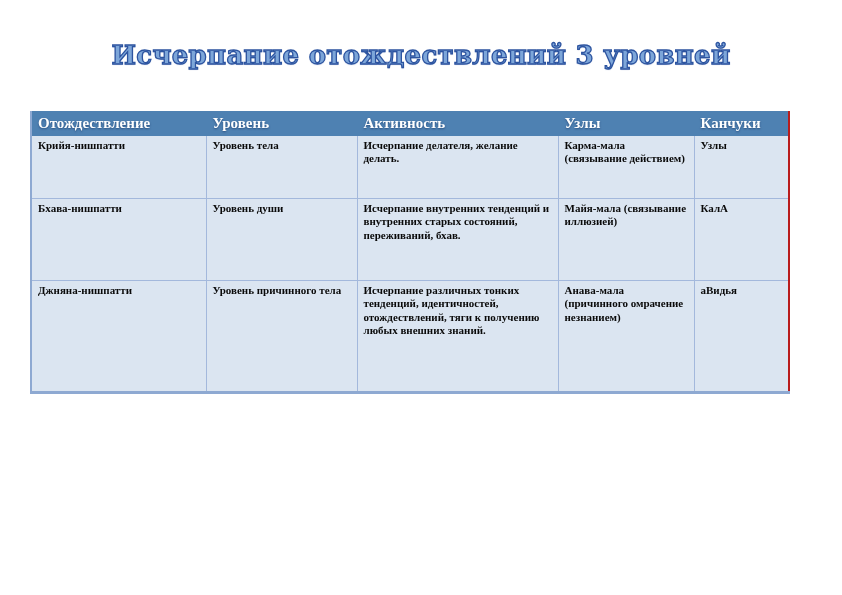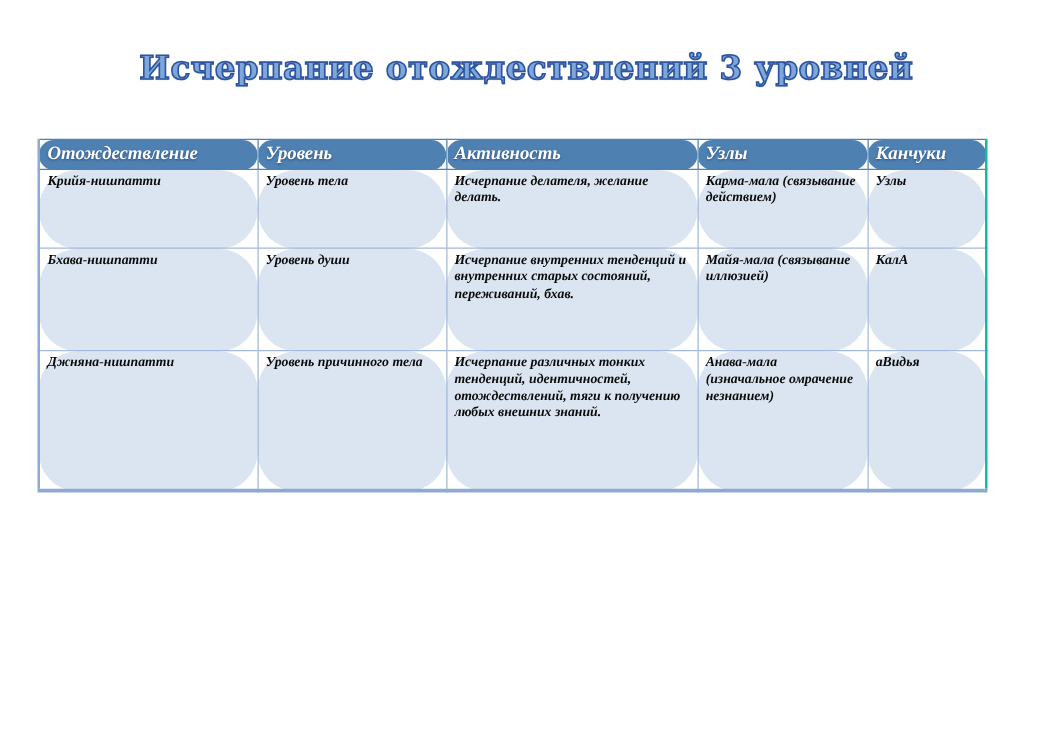--- a/index.html
+++ b/index.html
@@ -1,15 +1,15 @@
 <!DOCTYPE html>
 <html><head>
 <meta charset="utf-8">
 <style>
-  * { margin: 0; padding: 0; box-sizing: border-box; border-radius: 31px; }
+  * { margin: 0; padding: 0; box-sizing: border-box; }
   html, body {
     width: 842px; height: 595px;
     background: #ffffff;
     font-family: "Liberation Serif", serif;
     overflow: hidden;
     position: relative;
   }
   .page {
     position: relative;
     width: 842px; height: 595px;
@@ -28,23 +28,22 @@
     text-shadow: 0 1px 1px rgba(45, 84, 160, 0.35);
     letter-spacing: 0.3px;
   }
   table.id-table {
     position: absolute;
     left: 30px; top: 111px;
     width: 758px;
     border-collapse: collapse;
     table-layout: fixed;
     border-left: 2px solid #8ea9d2;
-    border-right: 2px solid #14b8a6;
+    border-right: 2px solid #b91c1c;
     border-bottom: 3px solid #8ea9d2;
-    font-style: italic;
   }
   col.c1 { width: 175px; }
   col.c2 { width: 151px; }
   col.c3 { width: 201px; }
   col.c4 { width: 136px; }
   col.c5 { width: 95px; }
   thead th {
     background: #4e81b2;
     border: 1px solid #4e81b2;
     color: #ffffff;
@@ -107,19 +106,19 @@
         <td>Бхава-нишпатти</td>
         <td>Уровень души</td>
         <td>Исчерпание внутренних тенденций и внутренних старых состояний, переживаний, бхав.</td>
         <td>Майя-мала (связывание иллюзией)</td>
         <td>КалА</td>
       </tr>
       <tr class="row-3">
         <td>Джняна-нишпатти</td>
         <td>Уровень причинного тела</td>
         <td>Исчерпание различных тонких тенденций, идентичностей, отождествлений, тяги к получению любых внешних знаний.</td>
-        <td>Анава-мала (изначальное омрачение незнанием)</td>
+        <td>Анава-мала (причинного омрачение незнанием)</td>
         <td>аВидья</td>
       </tr>
     </tbody>
   </table>
 
 </div>
 
 </body></html>

